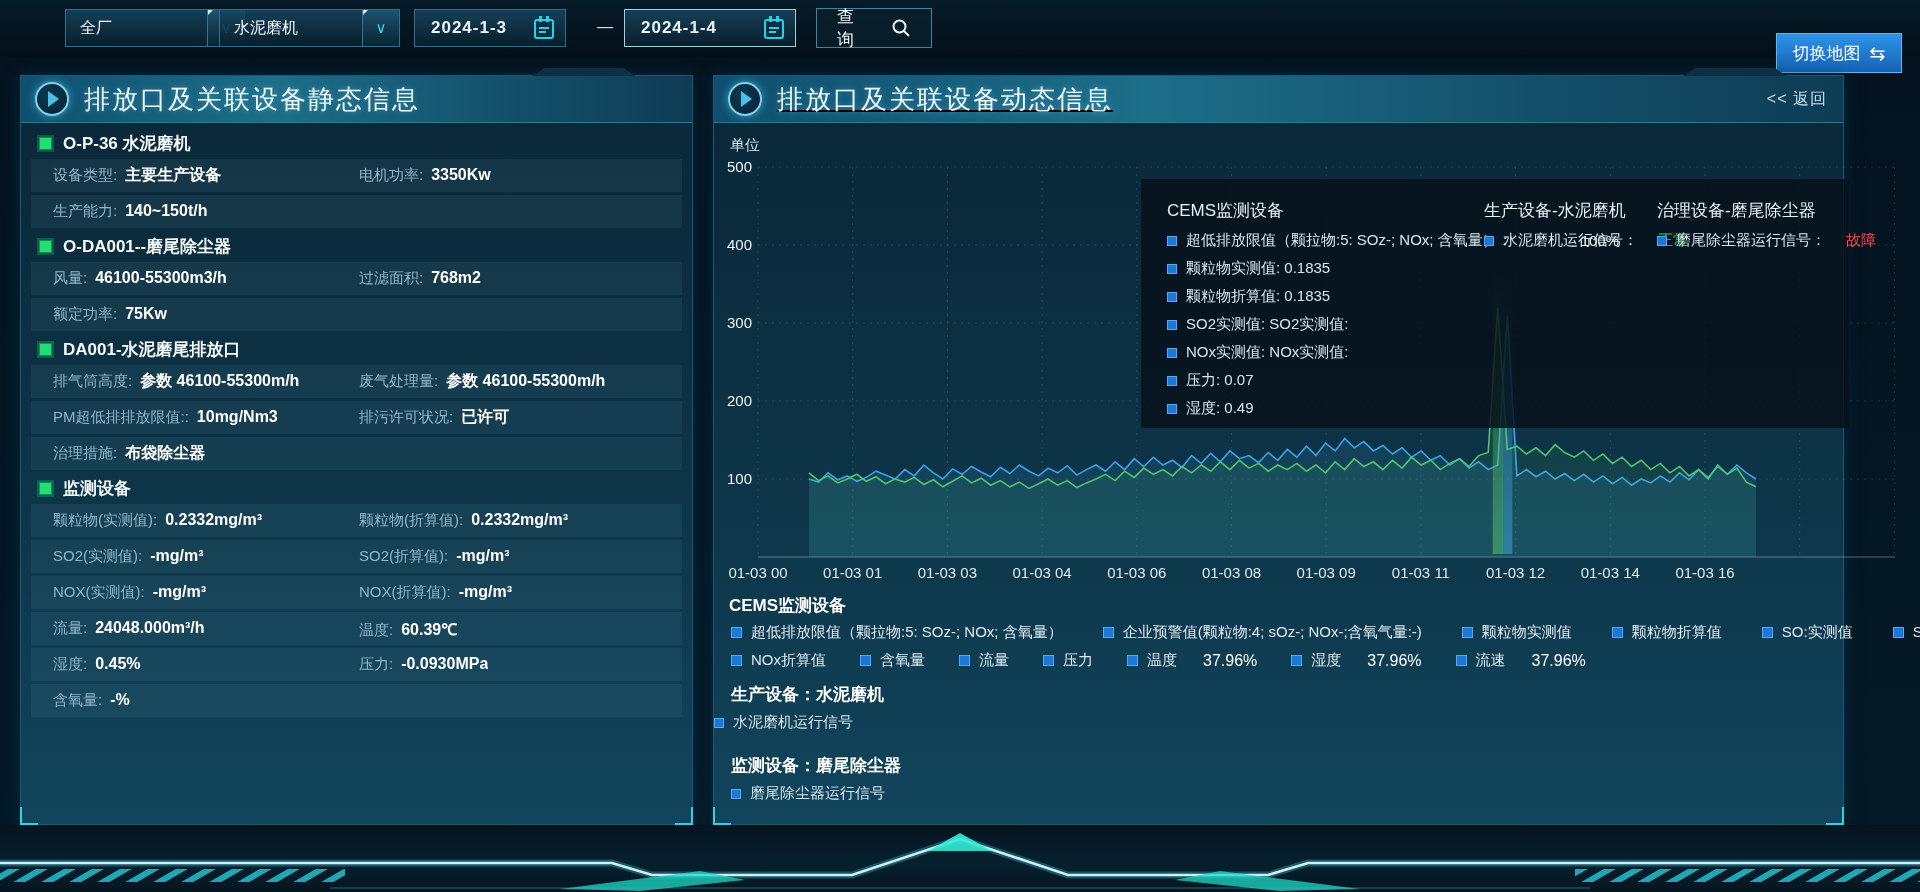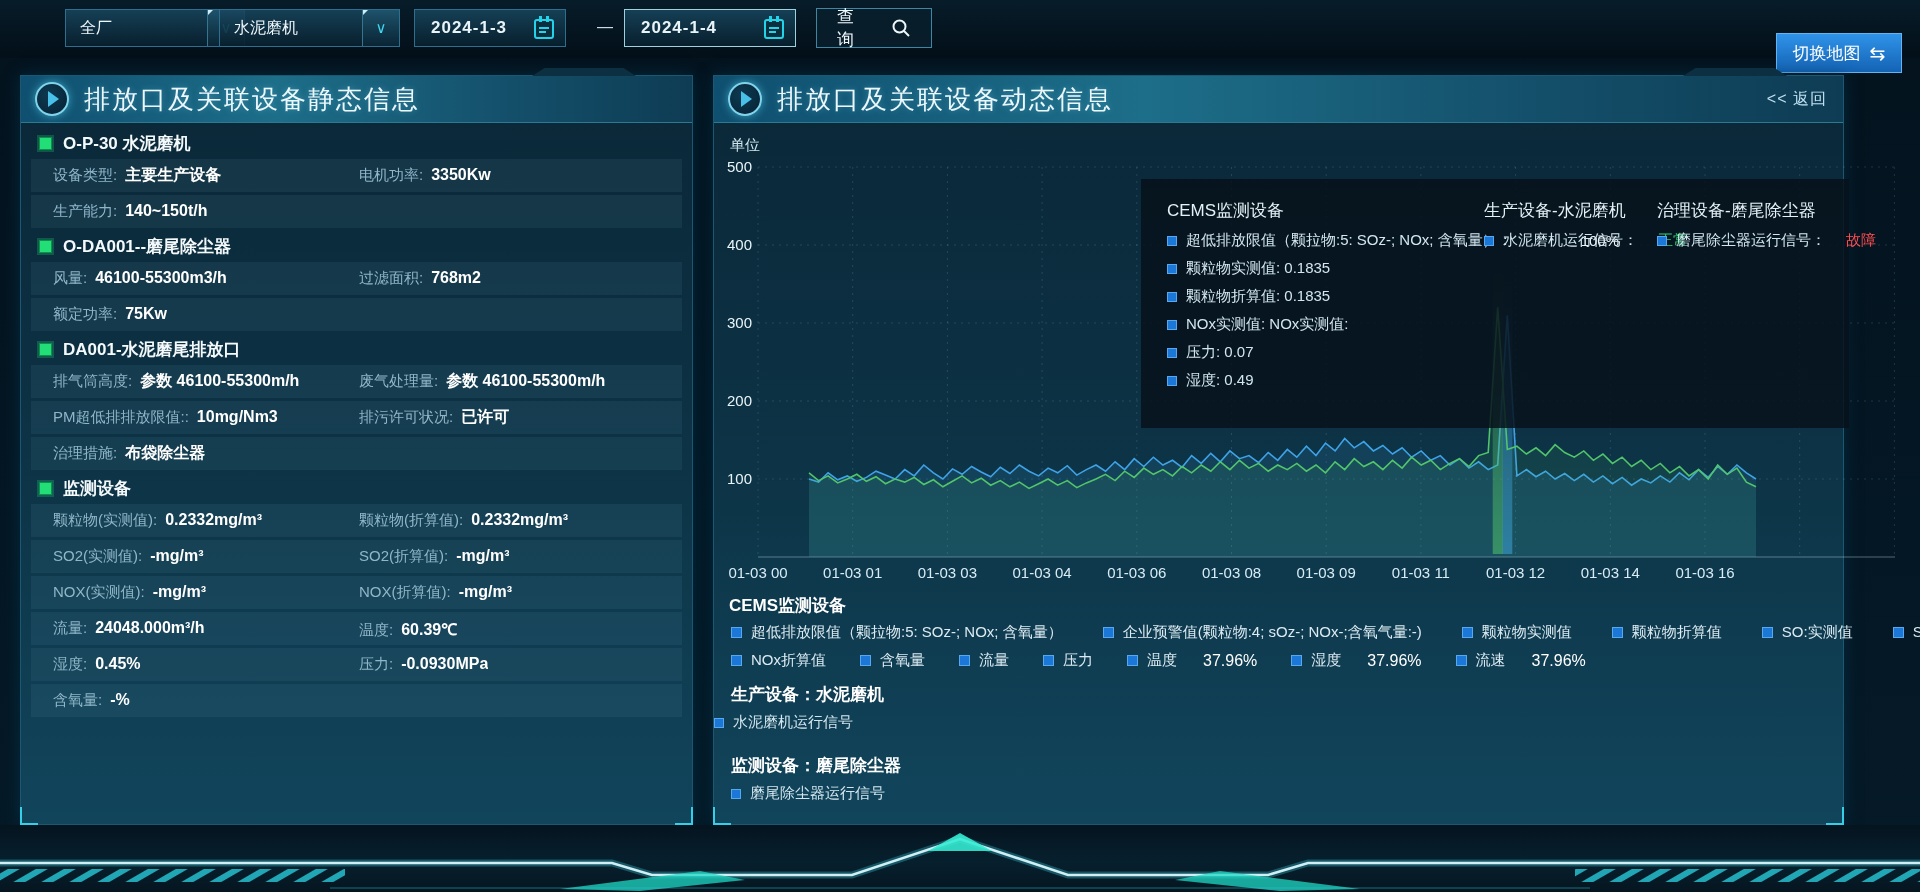--- a/index.html
+++ b/index.html
@@ -25,21 +25,21 @@
           background:linear-gradient(180deg,#2f93e8,#1463b5);border:1px solid #63b5f2;color:#fff;font-size:17px;cursor:pointer;margin-top:24px;}
   
   .panel{position:absolute;top:75px;box-sizing:border-box;border:1px solid #1d5872;
          background:linear-gradient(180deg,#0a2737 0%,#0d3447 55%,#11455c 100%);
          box-shadow:0 0 14px rgba(0,60,90,.55);}
   .panel::before{content:"";position:absolute;left:-1px;bottom:-1px;width:16px;height:16px;
                  border-left:2px solid #35cfe8;border-bottom:2px solid #35cfe8;}
   .panel::after{content:"";position:absolute;right:-1px;bottom:-1px;width:16px;height:16px;
                 border-right:2px solid #35cfe8;border-bottom:2px solid #35cfe8;}
   #left-panel{left:20px;width:673px;height:750px;}
-  #right-panel{left:713px;width:1131px;height:750px;}
+  #right-panel{left:713px;width:1131px;height:750px;text-decoration:underline;}
   .ptab{position:absolute;top:-8px;right:56px;width:104px;height:8px;background:#0d2f42;
         clip-path:polygon(0 100%,12% 0,88% 0,100% 100%);}
   .phead{height:46px;display:flex;align-items:center;position:relative;
          background:linear-gradient(90deg,#0f4f6f 0%,#1d6e89 38%,#14506b 72%,#0e3c54 100%);
          border-bottom:1px solid #2a7a96;}
   .playicon{width:30px;height:30px;border-radius:50%;margin-left:14px;flex:0 0 auto;position:relative;
             border:2px solid #7fd4ec;background:radial-gradient(circle at 38% 35%,#0d3950,#072234);
             box-shadow:0 0 8px rgba(80,200,230,.65);}
   .playicon::after{content:"";position:absolute;left:11px;top:7px;
                    border-left:11px solid #49c0e8;border-top:8px solid transparent;border-bottom:8px solid transparent;}
@@ -142,21 +142,21 @@
 
   <div class="panel" id="left-panel">
     <div class="ptab"></div>
     <div class="phead">
       <span class="playicon"></span>
       <span class="ptitle">排放口及关联设备静态信息</span>
     </div>
     <div id="lp-body">
         <div class="lp-sec">
           <span class="gbullet"></span>
-          <span>O-P-30 水泥磨机</span>
+          <span>O-P-36 水泥磨机</span>
         </div>
         <div class="lp-row">
           <div class="lp-cell">
             <span class="lbl">设备类型:</span>
             <span class="val">主要生产设备</span>
           </div>
           <div class="lp-cell">
             <span class="lbl">电机功率:</span>
             <span class="val">3350Kw</span>
           </div>
@@ -355,20 +355,24 @@
               <div class="tt-item">
                 <span class="bbullet"></span>
                 <span>颗粒物实测值: 0.1835</span>
               </div>
               <div class="tt-item">
                 <span class="bbullet"></span>
                 <span>颗粒物折算值: 0.1835</span>
               </div>
               <div class="tt-item">
                 <span class="bbullet"></span>
+                <span>SO2实测值: SO2实测值:</span>
+              </div>
+              <div class="tt-item">
+                <span class="bbullet"></span>
                 <span>NOx实测值: NOx实测值:</span>
               </div>
               <div class="tt-item">
                 <span class="bbullet"></span>
                 <span>压力: 0.07</span>
               </div>
               <div class="tt-item">
                 <span class="bbullet"></span>
                 <span>湿度: 0.49</span>
               </div>

